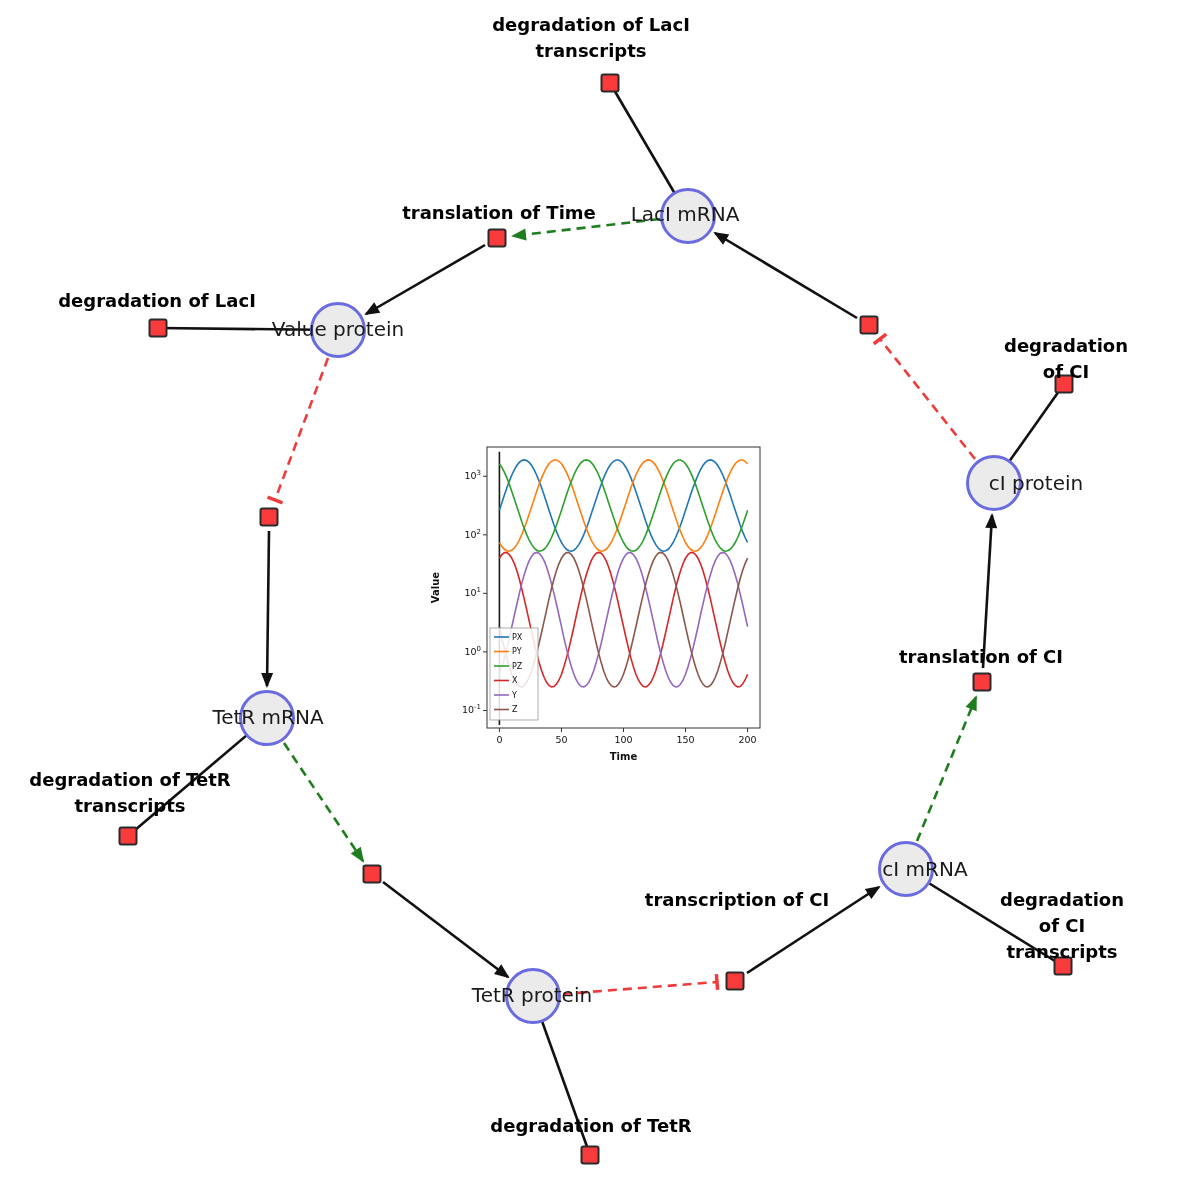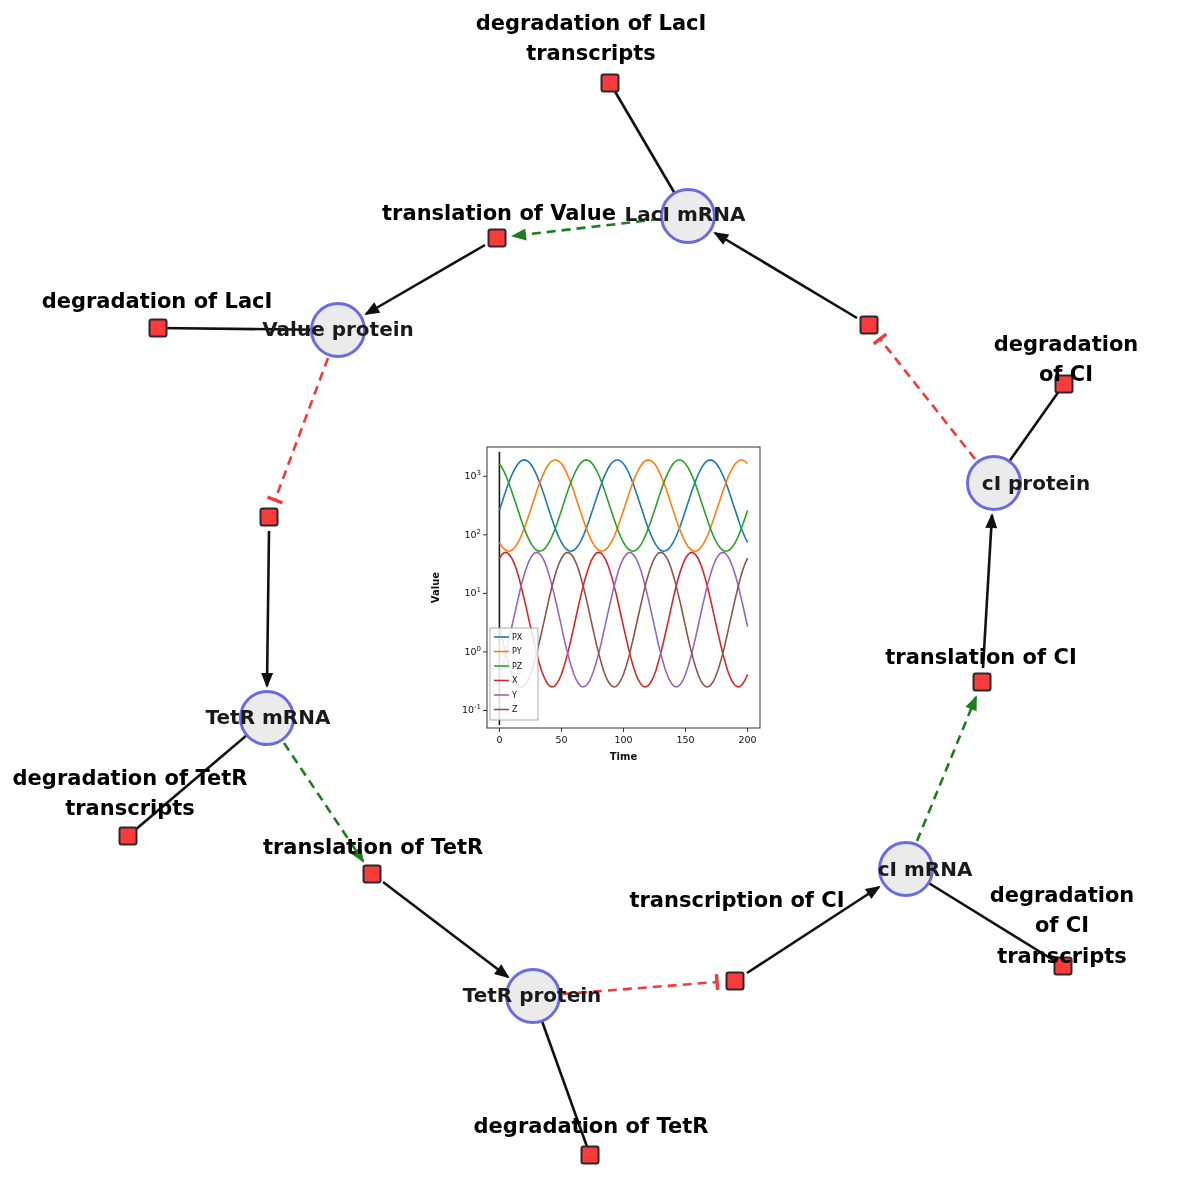--- a/index.html
+++ b/index.html
@@ -16,22 +16,22 @@
   #arrow-green path{fill:var(--c-modifier);}
   #tbar-red path{stroke:var(--c-inhibition);}
   .species{position:absolute;width:56px;height:56px;border-radius:50%;
            background:var(--c-species-fill);border:3px solid var(--c-species-border);
            transform:translate(-50%,-50%);box-sizing:border-box;z-index:3;}
   .reaction{position:absolute;width:19px;height:19px;border-radius:3px;
             background:var(--c-reaction-fill);border:2.5px solid var(--c-reaction-border);
             transform:translate(-50%,-50%);box-sizing:border-box;z-index:3;}
   .node-label{position:absolute;transform:translate(-50%,-50%);text-align:center;
               white-space:pre-line;z-index:4;color:#000;}
-  .species-label{font-size:20px;font-weight:700;color:#1a1a1a;white-space:nowrap;}
-  .reaction-label{font-size:21px;font-weight:bold;line-height:1.45;}
+  .species-label{font-size:20px;font-weight:400;color:#1a1a1a;white-space:nowrap;}
+  .reaction-label{font-size:18px;font-weight:bold;line-height:1.45;}
   .inset{position:absolute;left:425px;top:440px;width:343px;height:325px;
          background:#ffffff;z-index:2;}
   .tick{font-family:"DejaVu Sans",sans-serif;font-size:9.5px;fill:#111;}
   .exp{font-size:7px;}
   .axtitle{font-family:"DejaVu Sans",sans-serif;font-size:10px;font-weight:bold;fill:#111;}
   .legend-label{font-family:"DejaVu Sans",sans-serif;font-size:8px;fill:#111;}
 </style>
 </head>
 <body>
 
@@ -95,27 +95,26 @@
   <div class="reaction" style="left:269px;top:517px"></div>
   <div class="reaction" style="left:982px;top:682px"></div>
   <div class="reaction" style="left:128px;top:836px"></div>
   <div class="reaction" style="left:372px;top:874px"></div>
   <div class="reaction" style="left:735px;top:981px"></div>
   <div class="reaction" style="left:1063px;top:966px"></div>
   <div class="reaction" style="left:590px;top:1155px"></div>
 
   <div class="node-label reaction-label" style="left:591px;top:38px">degradation of LacI
 transcripts</div>
-  <div class="node-label reaction-label" style="left:499px;top:213px">translation of Value</div>
+  <div class="node-label reaction-label" style="left:499px;top:213px">translation of Time</div>
   <div class="node-label reaction-label" style="left:157px;top:301px">degradation of LacI</div>
   <div class="node-label reaction-label" style="left:1066px;top:359px">degradation of CI</div>
   <div class="node-label reaction-label" style="left:981px;top:657px">translation of CI</div>
   <div class="node-label reaction-label" style="left:130px;top:793px">degradation of TetR
 transcripts</div>
-  <div class="node-label reaction-label" style="left:373px;top:847px">translation of TetR</div>
   <div class="node-label reaction-label" style="left:737px;top:900px">transcription of CI</div>
   <div class="node-label reaction-label" style="left:1062px;top:926px">degradation of CI
 transcripts</div>
   <div class="node-label reaction-label" style="left:591px;top:1126px">degradation of TetR</div>
 
   <div class="inset">
     <svg id="inset-chart-svg" width="343" height="325" viewBox="0 0 343 325">
         <g>
           <rect x="62" y="7" width="273" height="281" fill="#fff" stroke="#333" stroke-width="1"></rect>
           <line x1="74.4090909090909" y1="288" x2="74.4090909090909" y2="292" stroke="#333" stroke-width="1"></line>

